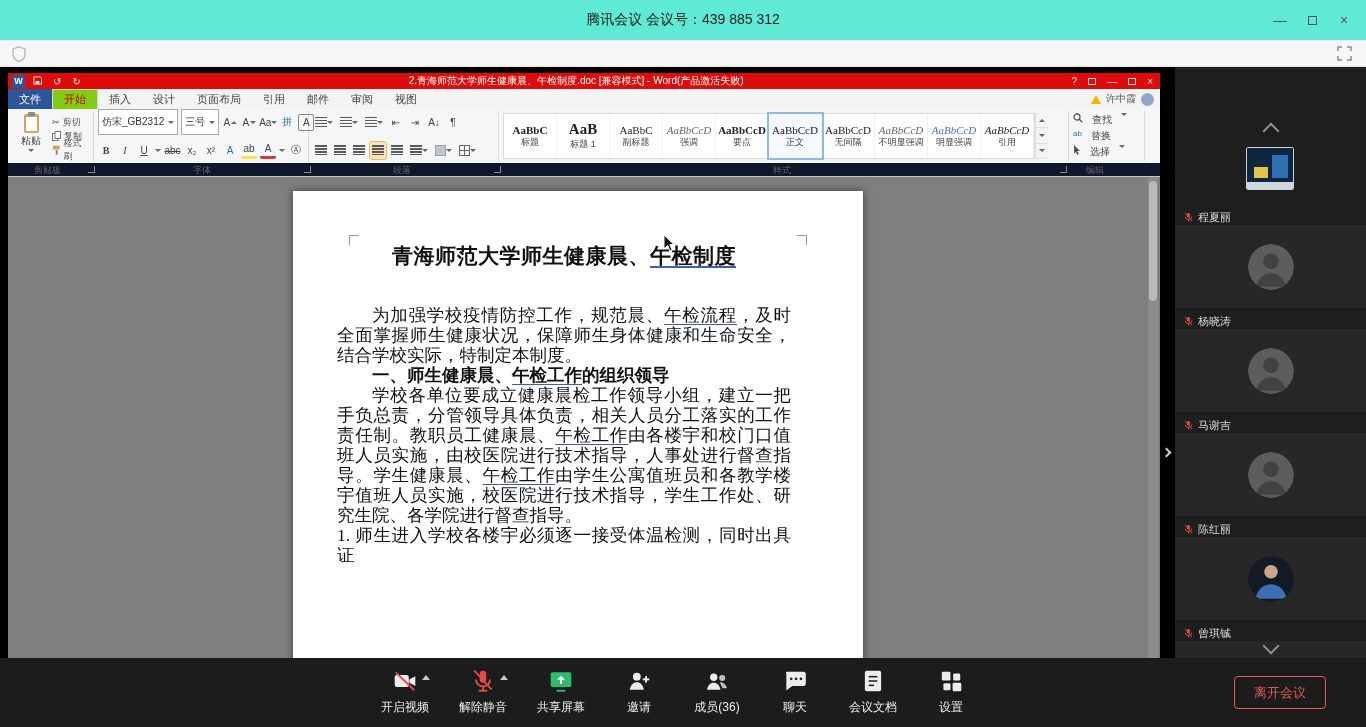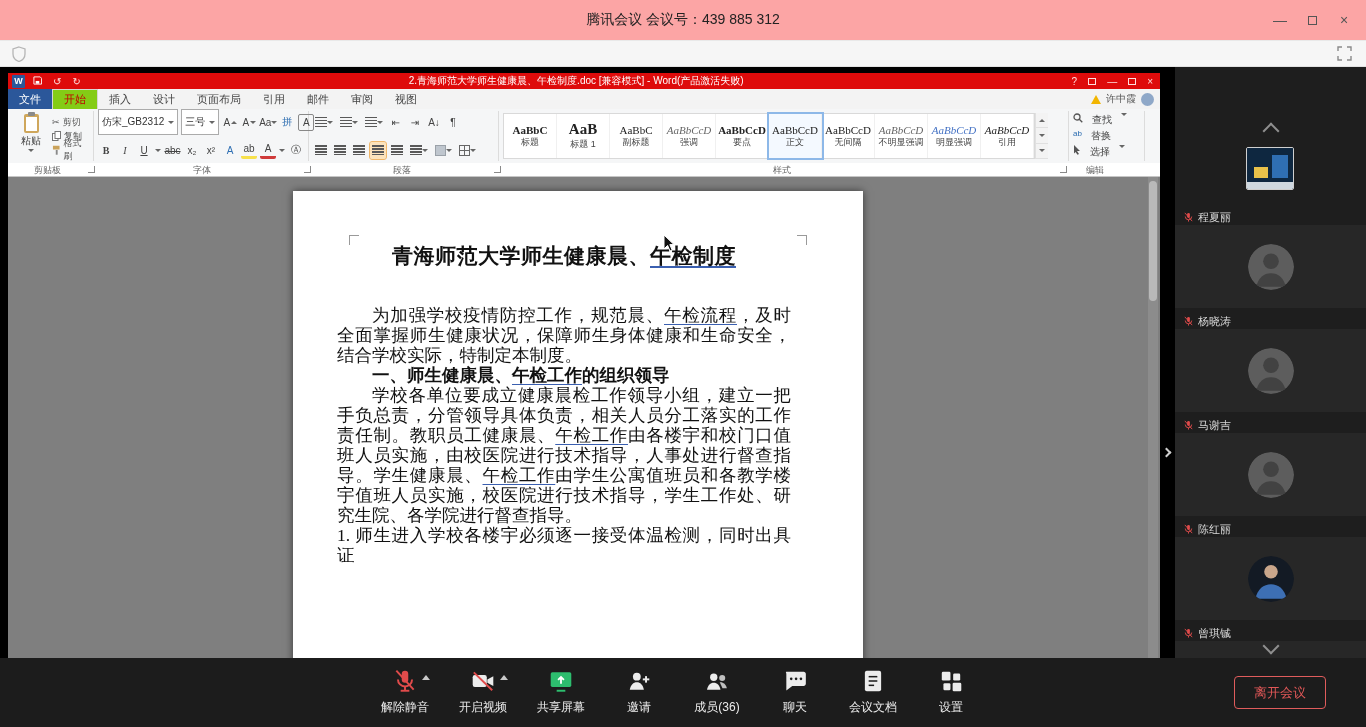--- a/index.html
+++ b/index.html
@@ -1,20 +1,20 @@
 <!DOCTYPE html>
 <html><head>
 <meta charset="utf-8">
 <style>
 *{margin:0;padding:0;box-sizing:border-box}
 html,body{width:1366px;height:727px;overflow:hidden;background:#000;font-family:"Liberation Sans","DejaVu Sans",sans-serif}
 #app{position:relative;width:1366px;height:727px}
 
 
-.titlebar{position:absolute;left:0;top:0;width:1366px;height:40px;background:#fca5a5;display:flex;align-items:center;justify-content:center}
+.titlebar{position:absolute;left:0;top:0;width:1366px;height:40px;background:#5eead4;display:flex;align-items:center;justify-content:center}
 .titlebar .title{font-size:14px;color:#222}
 .win-controls{position:absolute;right:6px;top:0;height:40px;display:flex;align-items:center}
 .win-btn{width:32px;height:40px;display:flex;align-items:center;justify-content:center;color:#555;font-size:14px;cursor:default}
 .win-box{width:9px;height:9px;border:1px solid #555}
 .subbar{position:absolute;left:0;top:40px;width:1366px;height:27px;background:#f6f6f6;border-top:1px solid #e9e9e9;border-bottom:1px solid #e2e2e2}
 .subbar .left-ic{position:absolute;left:12px;top:5px;color:#b5b5b5}
 .subbar .right-ic{position:absolute;right:14px;top:5px;color:#8a8a8a}
 
 
 .main{position:absolute;left:0;top:67px;width:1366px;height:591px;background:#000}
@@ -54,21 +54,21 @@
 .styles-gallery{display:flex;background:#fff;border:1px solid #d9d9d9;height:46px}
 .style-item{width:53px;display:flex;flex-direction:column;align-items:center;justify-content:center;gap:0;border-right:1px solid #f0f0f0}
 .style-item .sp{font-family:"Liberation Serif","DejaVu Serif",serif;font-size:11px;color:#222;white-space:nowrap}
 .style-item .sl{font-size:9px;color:#444;white-space:nowrap}
 .style-item.selected{outline:2px solid #8db8e8;background:#f4f9ff}
 .sp.big{font-size:15px;font-weight:bold}.sp.bold{font-weight:bold}.sp.ital{font-style:italic;color:#666}.sp.blue{color:#4472c4;font-style:italic}.sp.q{font-style:italic}
 .gal-scroll{width:13px;display:flex;flex-direction:column;border-left:1px solid #e0e0e0}
 .gal-scroll div{flex:1;display:flex;align-items:center;justify-content:center;background:#f3f3f3;border-bottom:1px solid #e0e0e0}
 
 .edit-row{display:flex;align-items:flex-start;gap:9px;font-size:10px;color:#444;height:15px}
-.word-grouplabels{height:14px;background:#ffffff;border-bottom:1px solid #c6c6c6;position:relative;font-size:9px;color:#666}
+.word-grouplabels{height:14px;background:#0f172a;border-bottom:1px solid #c6c6c6;position:relative;font-size:9px;color:#666}
 .glabel{position:absolute;top:1px}
 .launcher{position:absolute;top:3px;width:7px;height:7px;border-right:1px solid #8a8a8a;border-bottom:1px solid #8a8a8a}
 
 .word-doc{position:relative;width:1152px;height:481px;background:#7f7f7f;overflow:hidden}
 .page{position:absolute;left:285px;top:14px;width:570px;height:520px;background:#fff;box-shadow:0 0 8px rgba(0,0,0,.55);padding:50px 72px 0 44px;font-family:"Liberation Serif","DejaVu Serif",serif;color:#111}
 .corner{position:absolute;width:10px;height:10px;border-top:1px solid #9a9a9a}
 .corner.cl{left:56px;top:44px;border-left:1px solid #9a9a9a}
 .corner.cr{right:56px;top:44px;border-right:1px solid #9a9a9a}
 .doc-title{font-size:21px;font-weight:bold;text-align:center;line-height:30px;margin-bottom:34px;letter-spacing:.5px}
 .bp{font-size:17.5px;line-height:20px;text-align:justify}
@@ -524,42 +524,42 @@
           <span class="chev-dn"></span>
         </div>
     </div>
   </div>
 
   <div class="bottombar">
     <div class="tool-group">
 
       <div class="tool-btn">
         <svg width="26" height="26" viewBox="0 0 24 24">
+            <rect x="2.5" y="6.5" width="13" height="11" rx="2" fill="#ececec"></rect>
+            <path d="M16 10.5l5.5-3v9l-5.5-3z" fill="#ececec"></path>
+            <line x1="3.5" y1="4" x2="20.5" y2="20.5" stroke="#e04b4b" stroke-width="1.8"></line>
+          </svg>
+        <span class="lbl">开启视频</span>
+        <span class="tb-caret"></span>
+      </div>
+
+      <div class="tool-btn">
+        <svg width="26" height="26" viewBox="0 0 24 24">
             <rect x="9" y="2.5" width="6" height="11" rx="3" fill="#e04b4b"></rect>
             <path d="M5.5 10.5a6.5 6.5 0 0 0 13 0" stroke="#e04b4b" stroke-width="1.8" fill="none"></path>
             <line x1="12" y1="17" x2="12" y2="21" stroke="#e04b4b" stroke-width="1.8"></line>
             <line x1="8" y1="21" x2="16" y2="21" stroke="#e04b4b" stroke-width="1.8"></line>
             <line x1="4" y1="2.5" x2="20" y2="20" stroke="#e04b4b" stroke-width="1.8"></line>
           </svg>
         <span class="lbl">解除静音</span>
         <span class="tb-caret"></span>
       </div>
 
       <div class="tool-btn">
         <svg width="26" height="26" viewBox="0 0 24 24">
-            <rect x="2.5" y="6.5" width="13" height="11" rx="2" fill="#ececec"></rect>
-            <path d="M16 10.5l5.5-3v9l-5.5-3z" fill="#ececec"></path>
-            <line x1="3.5" y1="4" x2="20.5" y2="20.5" stroke="#e04b4b" stroke-width="1.8"></line>
-          </svg>
-        <span class="lbl">开启视频</span>
-        <span class="tb-caret"></span>
-      </div>
-
-      <div class="tool-btn">
-        <svg width="26" height="26" viewBox="0 0 24 24">
             <rect x="2.5" y="4" width="19" height="13.5" rx="1.5" fill="#2dbd6e"></rect>
             <path d="M12 14.5V8.8M9.3 11l2.7-2.7 2.7 2.7" stroke="#fff" stroke-width="1.7" fill="none"></path>
             <line x1="8" y1="21" x2="16" y2="21" stroke="#2dbd6e" stroke-width="1.8"></line>
           </svg>
         <span class="lbl">共享屏幕</span>
       </div>
 
       <div class="tool-btn">
         <svg width="26" height="26" viewBox="0 0 24 24">
             <circle cx="10" cy="8" r="3.6" fill="#ececec"></circle>

